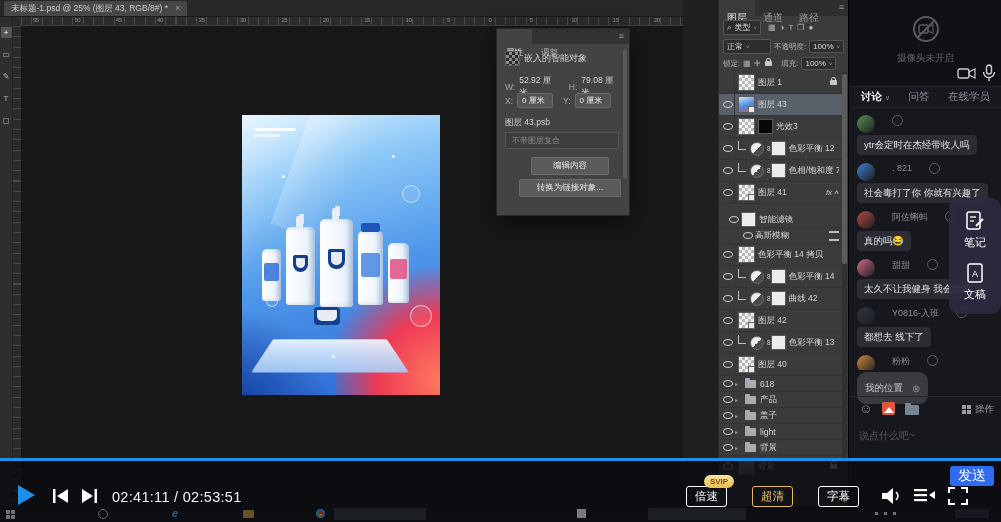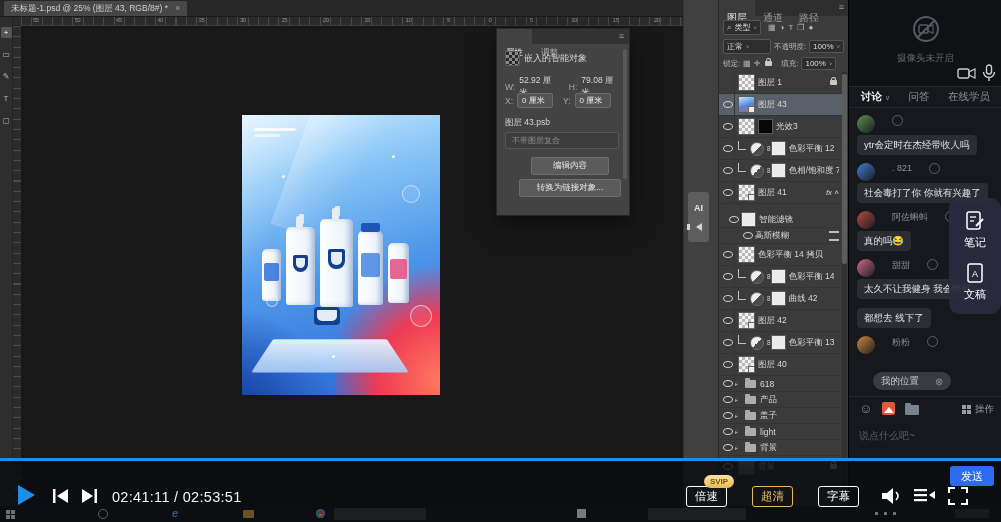--- a/index.html
+++ b/index.html
@@ -140,39 +140,39 @@
   .ctab{font-size:10.5px;color:#8b8e96}
   .ctab.active{color:#f0f1f3;font-weight:bold}
   .ctab .cv{font-size:7px;color:#8b8e96;font-weight:normal}
   #msgs{position:absolute;left:0;top:110px;width:153px;height:260px;overflow:hidden;padding:2px 8px;box-sizing:border-box}
   .mrow{display:flex;gap:17px;height:16px;margin-top:3px}
   .avat{width:18px;height:18px;border-radius:50%;flex:none}
   .mname{font-size:9px;color:#8b8e96;white-space:nowrap}
   .mbadge{width:9px;height:9px;border:1px solid #5b5e66;border-radius:50%;flex:none}
   .bubble{display:inline-block;background:#2b2d33;color:#dfe1e6;font-size:9.5px;line-height:12px;padding:4px 7px;
           border-radius:4px;margin:4px 0 5px 0;max-width:138px;white-space:nowrap}
-  #locpill{position:absolute;left:24px;top:372px;height:18px;background:#3a3b41;border-radius:9px;display:flex;align-items:center;
-           gap:16px;padding:0 8px;font-size:9.5px;color:#c9cbd1}
+  #locpill{position:absolute;left:8px;top:372px;height:32px;background:#3a3b41;border-radius:9px;display:flex;align-items:center;
+           gap:9px;padding:0 8px;font-size:9.5px;color:#c9cbd1}
   #locpill .x{color:#8a8d93;font-size:10px}
   #cdiv{position:absolute;left:0;top:396px;width:153px;height:1px;background:#26272c}
   #cicons{position:absolute;left:10px;top:402px;display:flex;align-items:center;gap:10px}
   .smiley{font-size:13px;color:#8a8d94;line-height:13px}
   .imgic{width:13px;height:13px;background:#e2573c;border-radius:2px;position:relative;overflow:hidden}
   .imgic::after{content:"";position:absolute;left:2px;bottom:2px;width:0;height:0;border-left:5px solid transparent;border-right:5px solid transparent;border-bottom:6px solid #fff}
   .foldic{width:14px;height:10px;background:#7a8391;border-radius:1px;position:relative;margin-top:2px}
   .foldic::before{content:"";position:absolute;left:0;top:-2px;width:6px;height:2px;background:#7a8391;border-radius:1px 1px 0 0}
   #caction{position:absolute;right:8px;top:403px;display:flex;align-items:center;gap:4px;color:#9a9da4;font-size:9.5px}
   .gridic{width:9px;height:9px;background:
      linear-gradient(#9a9da4,#9a9da4) 0 0/4px 4px no-repeat,linear-gradient(#9a9da4,#9a9da4) 5px 0/4px 4px no-repeat,
      linear-gradient(#9a9da4,#9a9da4) 0 5px/4px 4px no-repeat,linear-gradient(#9a9da4,#9a9da4) 5px 5px/4px 4px no-repeat}
   #cinput{position:absolute;left:8px;top:416px;width:137px;height:36px;background:transparent;border:none;outline:none;
           color:#c9cbd1;font-size:10px;font-family:"Liberation Sans",sans-serif}
   #cinput::placeholder{color:#5b5e66}
   #send{position:absolute;left:950px;top:466px;width:44px;height:20px;background:#2e6bf2;border:none;border-radius:3px;
-        color:#fff;font-size:11px;z-index:6;font-family:"Liberation Sans",sans-serif}
+        color:#fff;font-size:14px;z-index:6;font-family:"Liberation Sans",sans-serif}
 
   
   #stools{position:absolute;left:949px;top:198px;width:52px;height:116px;background:rgba(44,42,62,.93);
           border-radius:10px;z-index:3;display:flex;flex-direction:column;align-items:center;justify-content:space-evenly}
   .stool{display:flex;flex-direction:column;align-items:center;gap:3px;color:#fff;font-size:11px}
 
   
   #pbar{position:absolute;left:0;top:458px;width:1001px;height:48px;background:rgba(9,11,15,.82);z-index:5}
   #prog{position:absolute;left:0;top:0;width:1001px;height:3px;background:#1e8fe8}
   #play{position:absolute;left:18px;top:27px;width:0;height:0;border-left:17px solid #1e8fe8;border-top:10px solid transparent;border-bottom:10px solid transparent}
@@ -266,26 +266,20 @@
         </div>
         <span class="bub" style="left:160px;top:70px;width:16px;height:16px"></span>
         <span class="bub" style="left:24px;top:180px;width:10px;height:10px"></span>
         <span class="bub" style="left:168px;top:190px;width:20px;height:20px"></span>
         <span class="dot" style="left:40px;top:60px"></span>
         <span class="dot" style="left:150px;top:40px"></span>
         <span class="dot" style="left:90px;top:240px"></span>
       </div>
     </div>
 
-    <div id="dock">
-      <div id="ai-widget">
-        <span class="ai">AI</span>
-        <span class="spk"></span>
-      </div>
-    </div>
 
     <div id="props">
       <div class="phead">
         <span class="ptab active">属性</span>
         <span class="ptab">调整</span>
         <span class="pmenu">≡</span>
       </div>
       <div class="prow" style="top:22px">
         <span class="so-ic"></span>
         <span style="font-size:9px">嵌入的智能对象</span>
@@ -612,21 +606,25 @@
         <div><div class="mrow">
             <span class="avat" style="background: linear-gradient(135deg, rgb(179, 74, 62), rgb(29, 30, 36));"></span>
             <span class="mname">阿佐蝌蚪</span>
             <span class="mbadge"></span>
           </div><div class="bubble">真的吗😂</div></div>
         <div><div class="mrow">
             <span class="avat" style="background: linear-gradient(135deg, rgb(208, 106, 132), rgb(29, 30, 36));"></span>
             <span class="mname">甜甜</span>
             <span class="mbadge"></span>
           </div><div class="bubble">太久不让我健身 我会憔悴....</div></div>
-        <div><div class="bubble">都想去 线下了</div></div>
+        <div><div class="mrow">
+            <span class="avat" style="background: linear-gradient(135deg, rgb(47, 53, 64), rgb(29, 30, 36));"></span>
+            <span class="mname">Y0816-入班</span>
+            <span class="mbadge"></span>
+          </div><div class="bubble">都想去 线下了</div></div>
         <div>
           <div class="mrow">
             <span class="avat" style="background: linear-gradient(135deg, rgb(208, 138, 60), rgb(29, 30, 36));"></span>
             <span class="mname">粉粉</span>
             <span class="mbadge"></span>
           </div>
         </div>
       </div>
 
     <div id="locpill">

